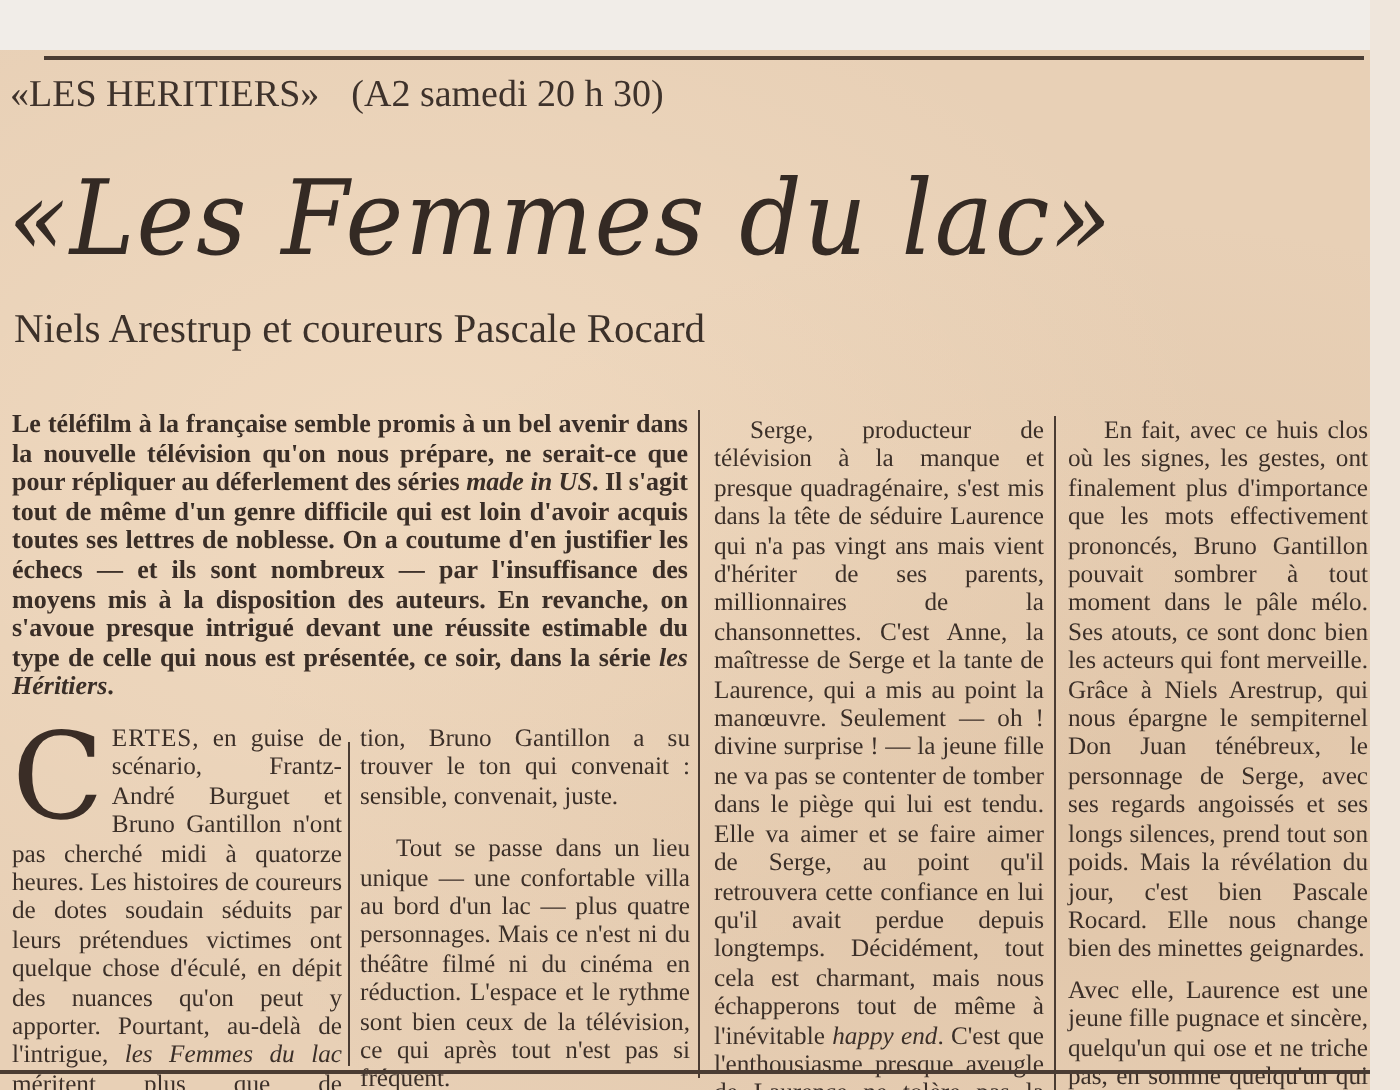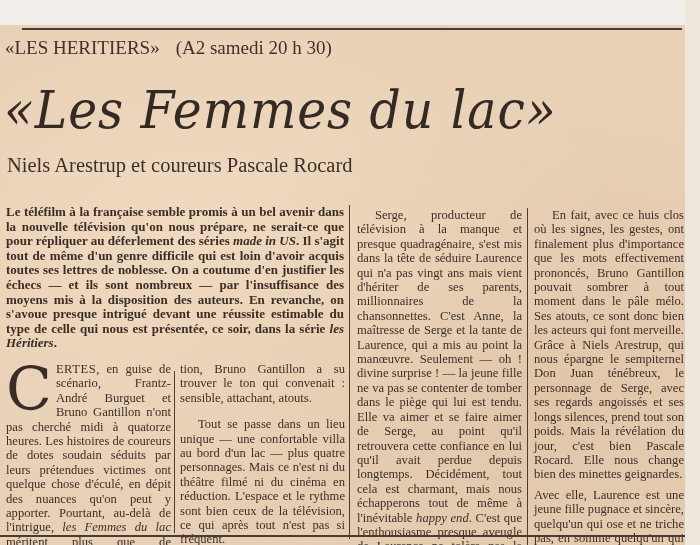--- a/index.html
+++ b/index.html
@@ -96,21 +96,21 @@
 
   <div class="vrule vr1"></div>
   <div class="vrule vr2"></div>
   <div class="vrule vr3"></div>
 
   <div class="col col1">
     <p><span class="dropcap">C</span><span class="smallcaps">ERTES</span><span>, en guise de scénario, Frantz-André Burguet et Bruno Gantillon n'ont pas cherché midi à quatorze heures. Les histoires de coureurs de dotes soudain séduits par leurs prétendues victimes ont quelque chose d'éculé, en dépit des nuances qu'on peut y apporter. Pourtant, au-delà de l'intrigue, </span><i>les Femmes du lac</i><span> méritent plus que de l'indulgence. Pour sa réalisa-</span></p>
   </div>
 
   <div class="col col2">
-    <p>tion, Bruno Gantillon a su trouver le ton qui convenait : sensible, attachant, atouts.</p>
+    <p>tion, Bruno Gantillon a su trouver le ton qui convenait : sensible, convenait, juste.</p>
     <p class="ind">Tout se passe dans un lieu unique — une confortable villa au bord d'un lac — plus quatre personnages. Mais ce n'est ni du théâtre filmé ni du cinéma en réduction. L'espace et le rythme sont bien ceux de la télévision, ce qui après tout n'est pas si fréquent.</p>
   </div>
 
   <div class="col col3">
     <p class="ind"><span>Serge, producteur de télévision à la manque et presque quadragénaire, s'est mis dans la tête de séduire Laurence qui n'a pas vingt ans mais vient d'hériter de ses parents, millionnaires de la chansonnettes. C'est Anne, la maîtresse de Serge et la tante de Laurence, qui a mis au point la manœuvre. Seulement — oh ! divine surprise ! — la jeune fille ne va pas se contenter de tomber dans le piège qui lui est tendu. Elle va aimer et se faire aimer de Serge, au point qu'il retrouvera cette confiance en lui qu'il avait perdue depuis longtemps. Décidément, tout cela est charmant, mais nous échapperons tout de même à l'inévitable </span><i>happy end</i><span>. C'est que l'enthousiasme presque aveugle de Laurence ne tolère pas la trahison.</span></p>
   </div>
 
   <div class="col col4">
     <p class="ind">En fait, avec ce huis clos où les signes, les gestes, ont finalement plus d'importance que les mots effectivement prononcés, Bruno Gantillon pouvait sombrer à tout moment dans le pâle mélo. Ses atouts, ce sont donc bien les acteurs qui font merveille. Grâce à Niels Arestrup, qui nous épargne le sempiternel Don Juan ténébreux, le personnage de Serge, avec ses regards angoissés et ses longs silences, prend tout son poids. Mais la révélation du jour, c'est bien Pascale Rocard. Elle nous change bien des minettes geignardes.</p>
     <p style="margin-top:6px">Avec elle, Laurence est une jeune fille pugnace et sincère, quelqu'un qui ose et ne triche pas, en somme quelqu'un qui veut vivre.</p>

